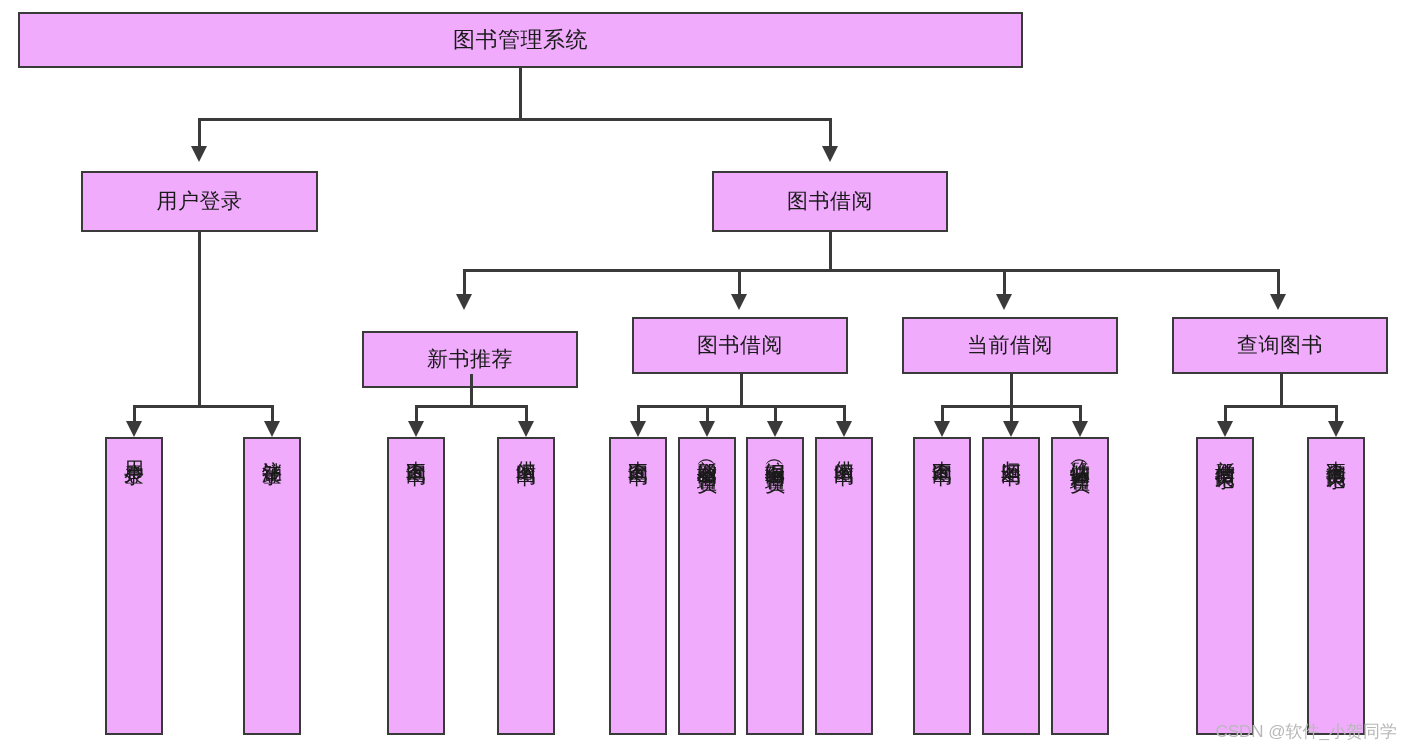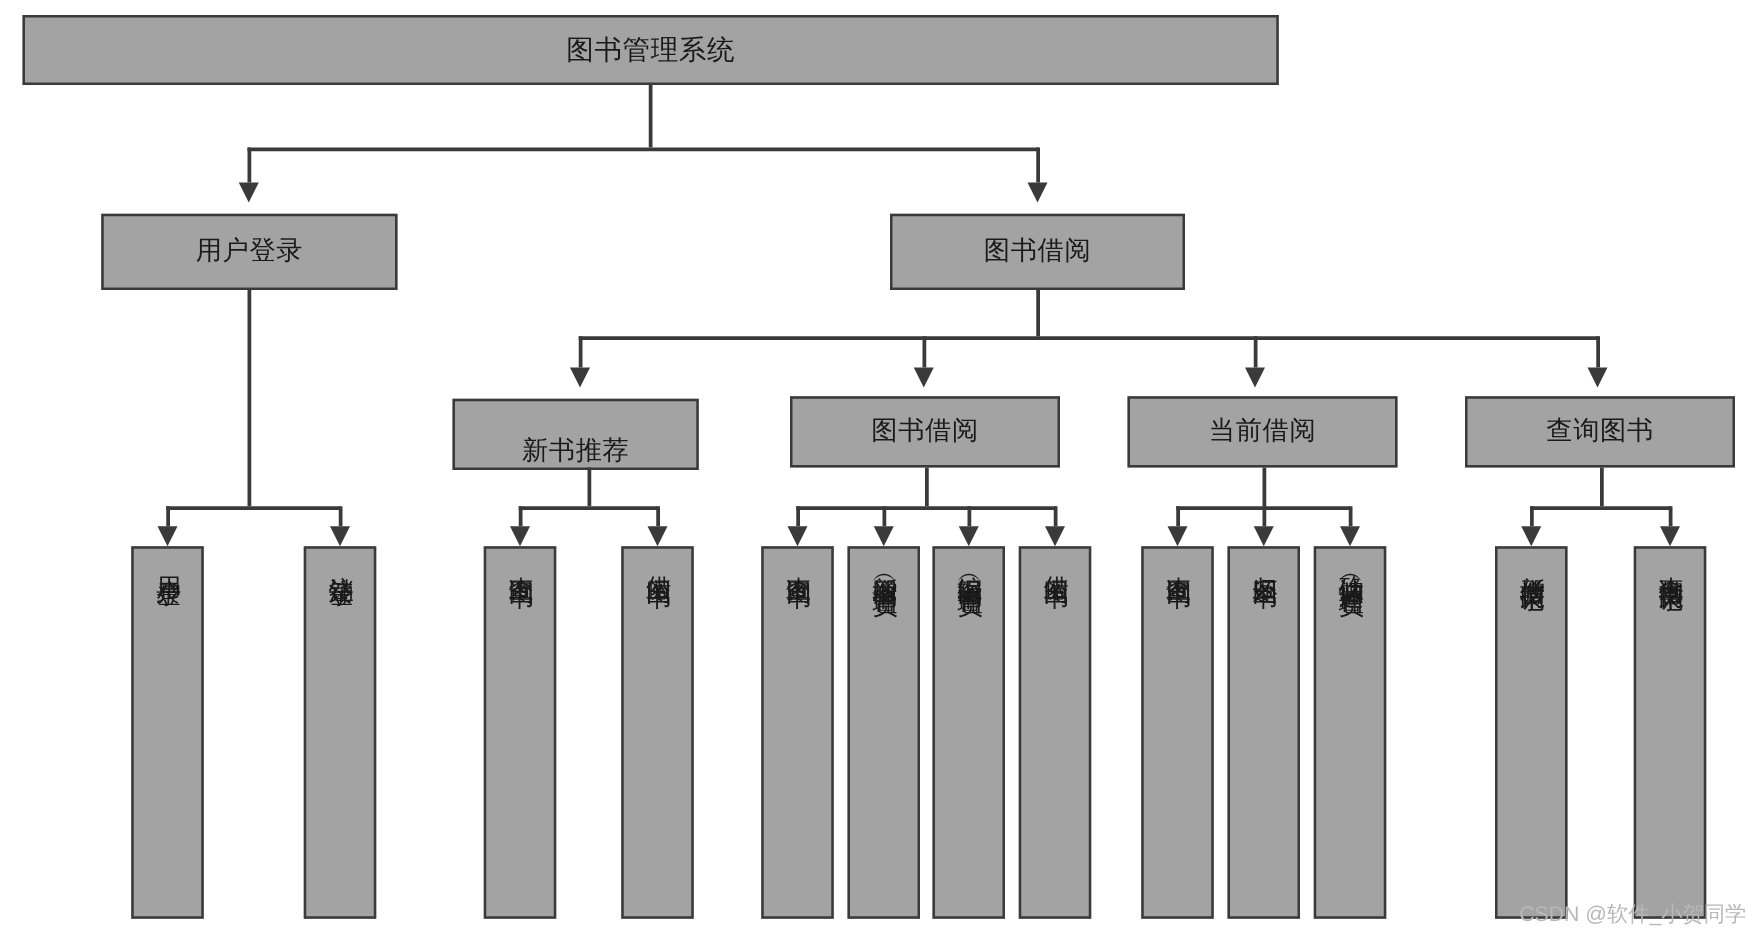--- a/index.html
+++ b/index.html
@@ -15,21 +15,21 @@
     position: relative;
     width: 1405px;
     height: 747px;
     background: #ffffff;
     overflow: hidden;
   }
   
   .node {
     position: absolute;
     box-sizing: border-box;
-    background: #a3a3a3;
+    background: #f0abfc;
     border: 2.5px solid #3a3a3a;
     display: flex;
     align-items: center;
     justify-content: center;
     color: #1a1a1a;
   }
   .node .label {
     display: block;
     text-align: center;
     line-height: 1.18;
@@ -120,21 +120,21 @@
   <div class="edge h" style="left:463px; top:269px; width:816px;"></div>
   <div class="edge v" style="left:463px; top:269px; height:25px;"></div>
   <div class="arrow" style="left:456px; top:294px;"></div>
   <div class="edge v" style="left:738px; top:269px; height:25px;"></div>
   <div class="arrow" style="left:731px; top:294px;"></div>
   <div class="edge v" style="left:1003px; top:269px; height:25px;"></div>
   <div class="arrow" style="left:996px; top:294px;"></div>
   <div class="edge v" style="left:1277px; top:269px; height:25px;"></div>
   <div class="arrow" style="left:1270px; top:294px;"></div>
 
-  <div class="node horiz" style="left:362px; top:319px; width:197px; height:57px;align-items:flex-end;">
+  <div class="node horiz" style="left:362px; top:331px; width:216px; height:57px;">
     <span class="label">新书推荐</span>
   </div>
   <div class="node horiz" style="left:632px; top:317px; width:216px; height:57px;">
     <span class="label">图书借阅</span>
   </div>
   <div class="node horiz" style="left:902px; top:317px; width:216px; height:57px;">
     <span class="label">当前借阅</span>
   </div>
   <div class="node horiz" style="left:1172px; top:317px; width:216px; height:57px;">
     <span class="label">查询图书</span>

